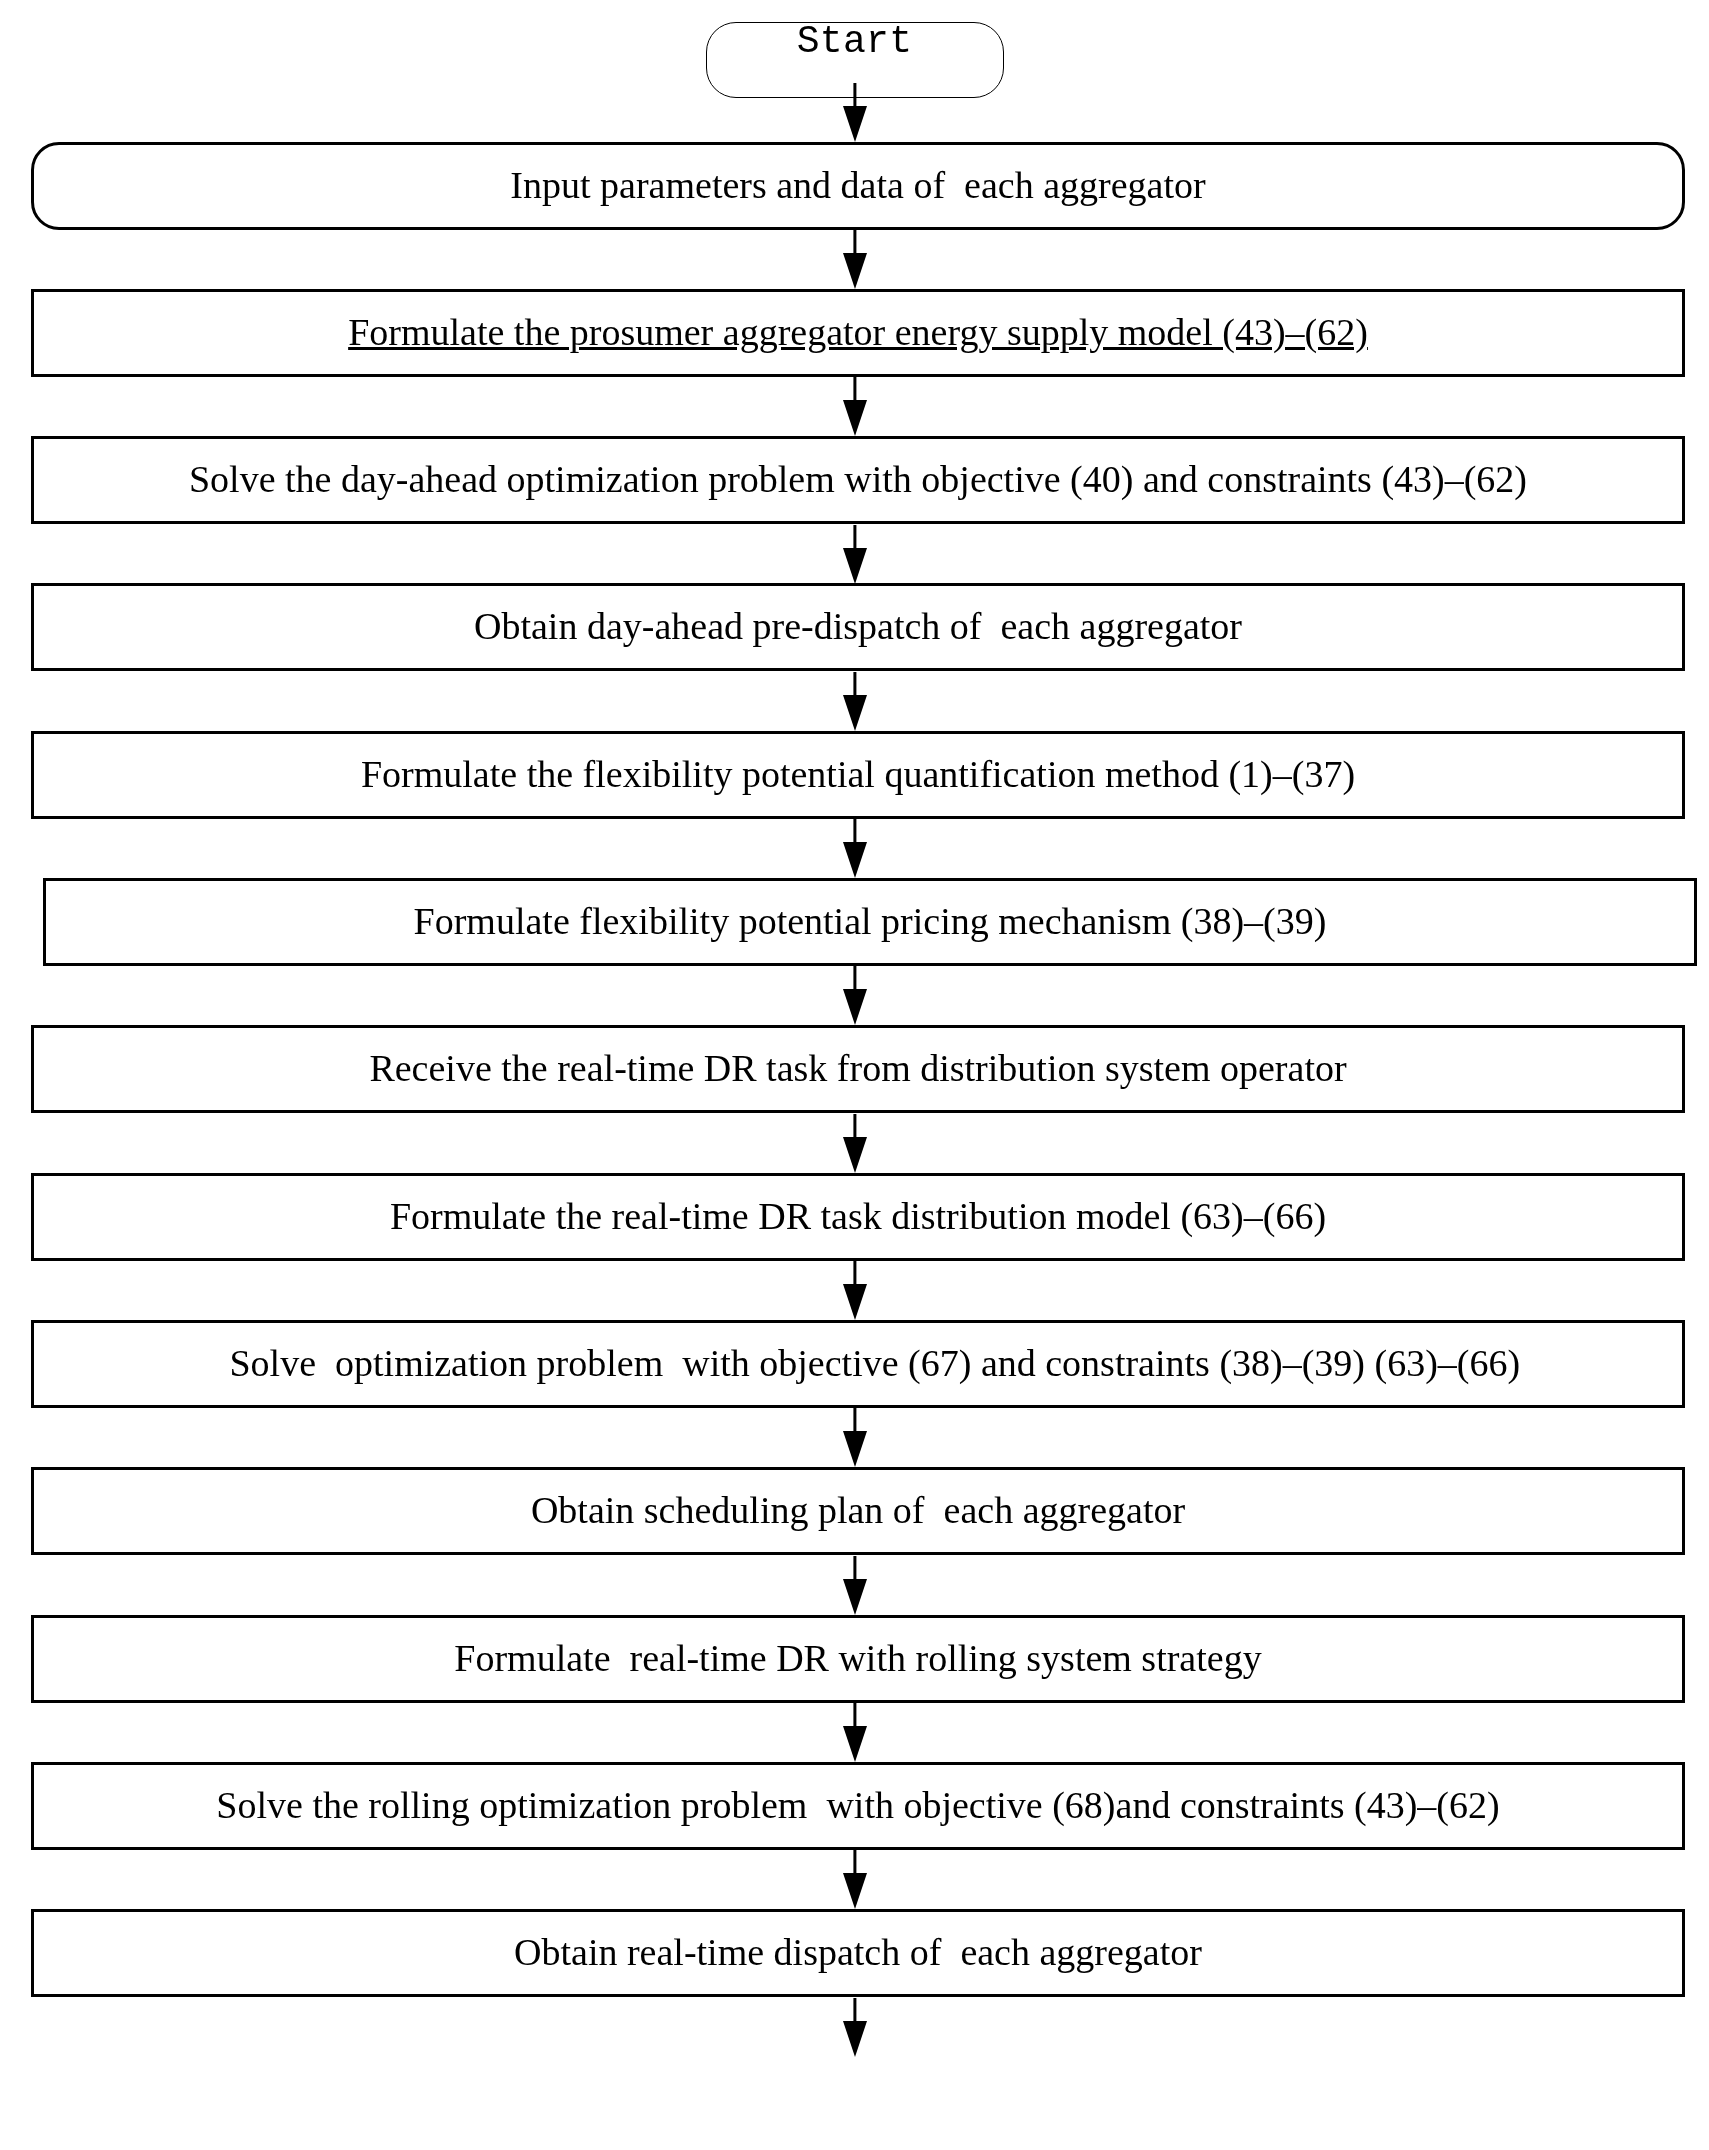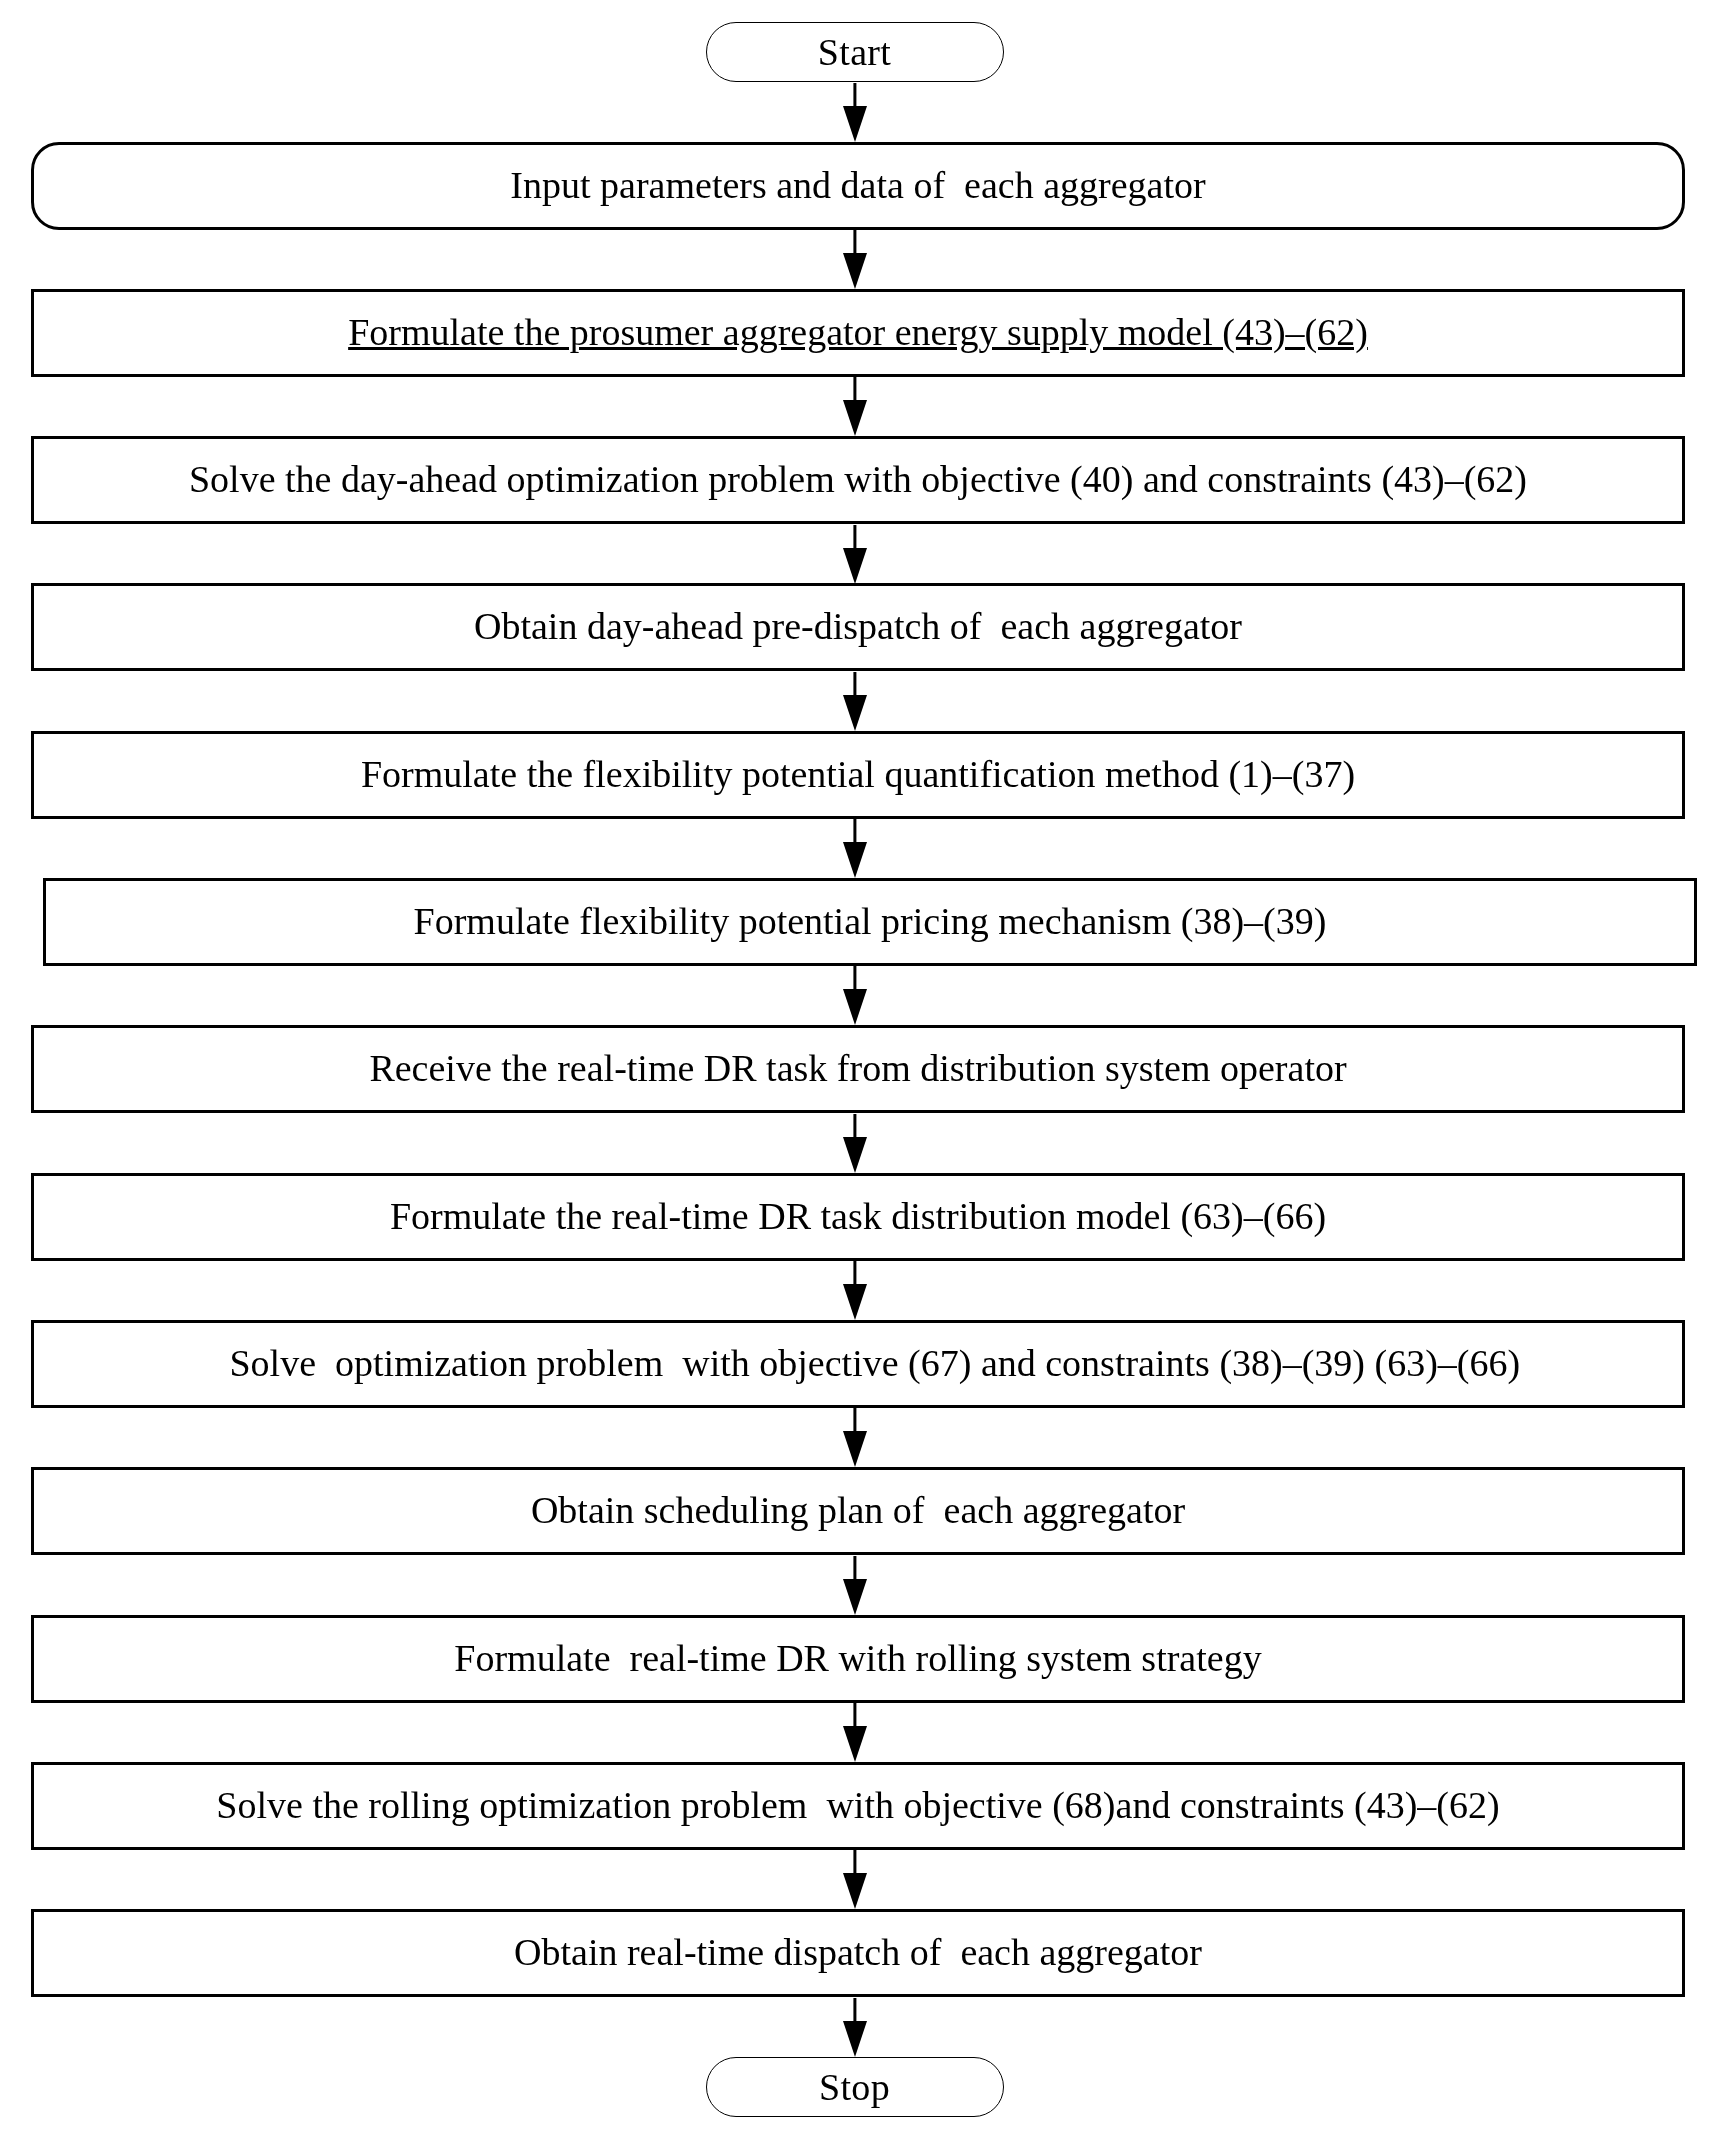--- a/index.html
+++ b/index.html
@@ -19,28 +19,29 @@
     background: #ffffff;
     overflow: hidden;
   }
 
   
   .terminal {
     position: absolute;
     left: 50%;
     transform: translateX(-50%);
     width: 298px;
-    height: 60px;
+    height: 76px;
     border: 1.9px solid #000000;
     border-radius: 30px;
     background: #ffffff;
     display: flex;
-    align-items: center;
+    align-items: flex-start;
     justify-content: center;
     box-sizing: border-box;
+    font-family: Liberation Mono, monospace;
   }
   .terminal .term-label {
     font-size: 38px;
     line-height: 1;
     letter-spacing: 0.3px;
     white-space: pre;
   }
 
   
   .process {
@@ -200,18 +201,15 @@
   </div>
 
   <div class="process" style="top:1909px;justify-content:center;">
     <span class="proc-label">Obtain real-time dispatch of  each aggregator</span>
   </div>
   <div class="connector" style="top:1998px; height:59px;">
     <div class="shaft" style="height:23px;"></div>
     <div class="head"></div>
   </div>
 
-  <div class="terminal" style="top:2057px;">
-    <span class="term-label">Stop</span>
-  </div>
 
 </div>
 
 
 </body></html>

